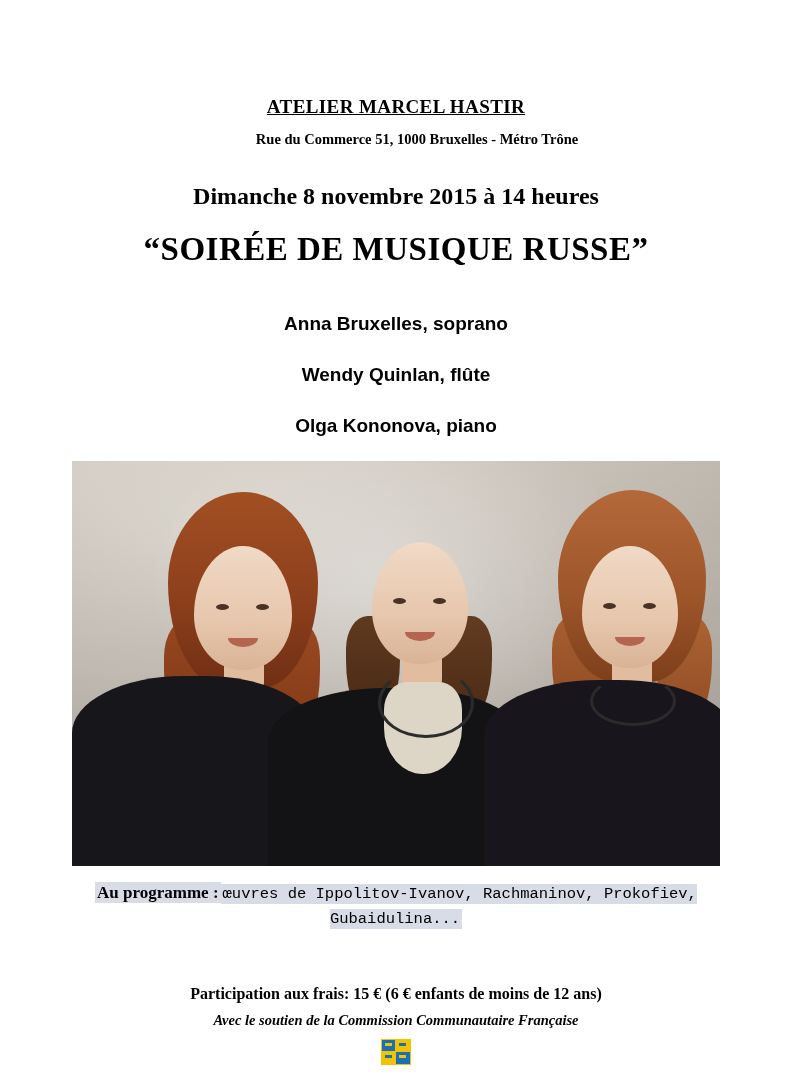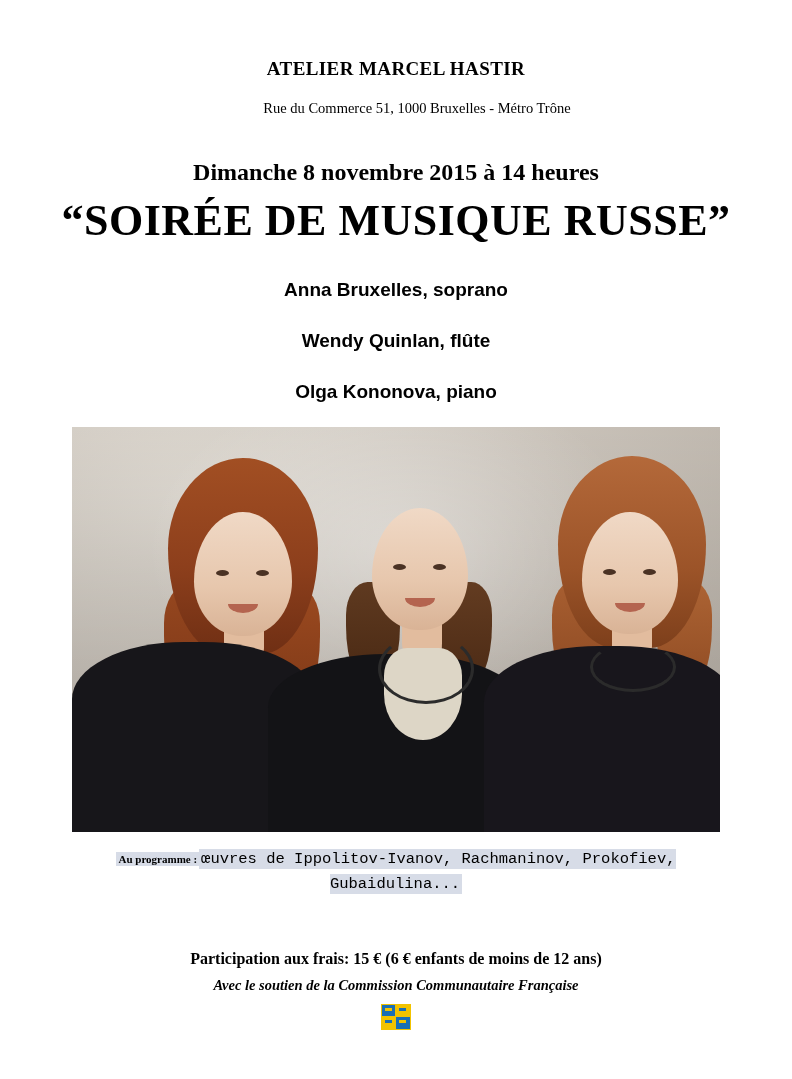--- a/index.html
+++ b/index.html
@@ -23,43 +23,44 @@
     padding: 0;
   }
   .center { text-align: center; }
 
   .venue-name {
     font-family: "Liberation Serif", serif;
     font-weight: bold;
     font-size: 19px;
     letter-spacing: 0.4px;
     margin: 0;
-    padding-top: 58px;
+    padding-top: 96px;
     line-height: 1.15;
+    text-decoration: underline;
   }
   .venue-address {
     font-family: "Liberation Serif", serif;
-    font-weight: normal;
+    font-weight: bold;
     font-size: 14.5px;
-    margin: 16px;
+    margin: 9px;
     padding-top: 4px;
     padding-left: 42px;
   }
   .concert-date {
     font-family: "Liberation Serif", serif;
     font-weight: bold;
     font-size: 24px;
     margin: 0;
     padding-top: 26px;
   }
   .concert-title {
     font-family: "Liberation Serif", serif;
     font-weight: bold;
-    font-size: 44px;
-    margin: 0;
+    font-size: 33px;
+    margin: 12px;
     padding-top: 9px;
     font-variant: small-caps;
     letter-spacing: 0.5px;
   }
   .performer {
     font-family: "Liberation Sans", sans-serif;
     font-weight: bold;
     font-size: 19px;
     margin: 0;
   }
@@ -168,21 +169,21 @@
     text-align: center;
     line-height: 1.55;
   }
   .programme .hl {
     background: #d7dce7;
     padding: 1px 2px;
   }
   .programme-label {
     font-family: "Liberation Serif", serif;
     font-weight: bold;
-    font-size: 11px;
+    font-size: 17px;
   }
   .programme-text {
     font-family: Liberation Mono, monospace;
     font-size: 15.5px;
   }
 
   .footer {
     margin-top: 44px;
     text-align: center;
   }

